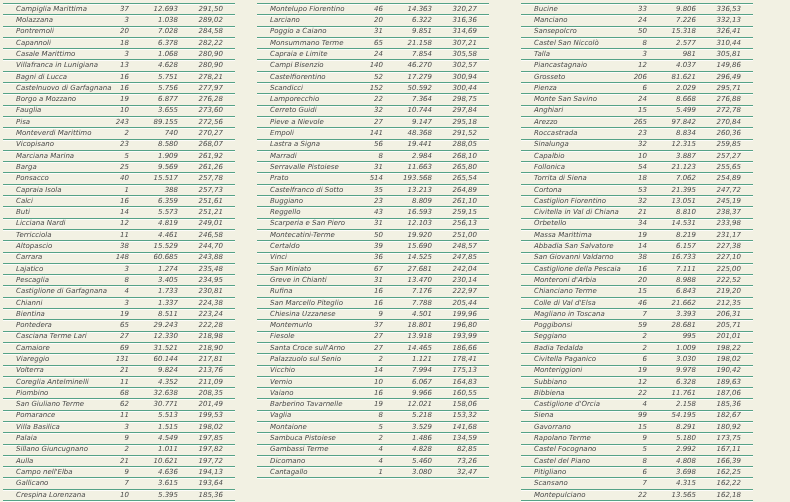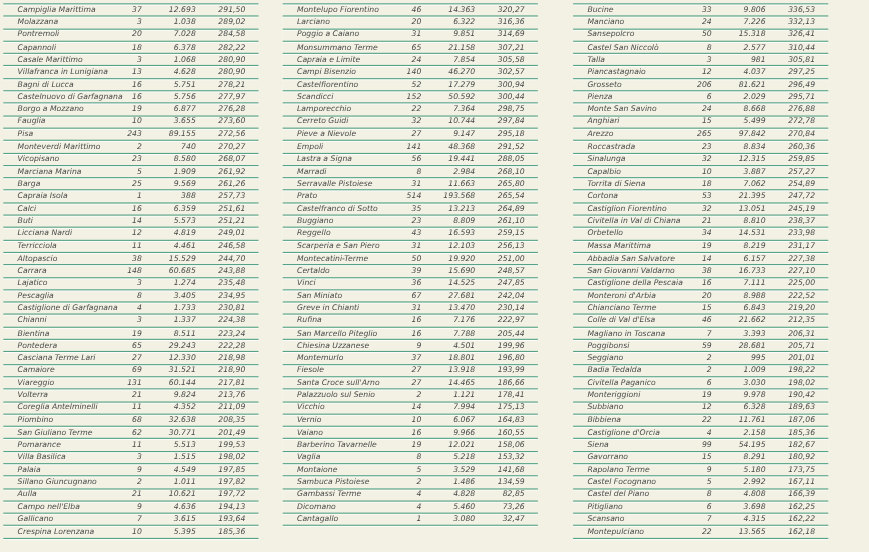--- a/index.html
+++ b/index.html
@@ -141,20 +141,26 @@
     <span class="cell num rate">261,92</span>
   </div>
 
   <div class="row">
     <span class="cell name">Barga</span>
     <span class="cell num cases">25</span>
     <span class="cell num pop">9.569</span>
     <span class="cell num rate">261,26</span>
   </div>
 
+  <div class="row">
+    <span class="cell name">Ponsacco</span>
+    <span class="cell num cases">40</span>
+    <span class="cell num pop">15.517</span>
+    <span class="cell num rate">257,78</span>
+  </div>
 
   <div class="row">
     <span class="cell name">Capraia Isola</span>
     <span class="cell num cases">1</span>
     <span class="cell num pop">388</span>
     <span class="cell num rate">257,73</span>
   </div>
 
   <div class="row">
     <span class="cell name">Calci</span>
@@ -684,21 +690,21 @@
     <span class="cell name">Talla</span>
     <span class="cell num cases">3</span>
     <span class="cell num pop">981</span>
     <span class="cell num rate">305,81</span>
   </div>
 
   <div class="row">
     <span class="cell name">Piancastagnaio</span>
     <span class="cell num cases">12</span>
     <span class="cell num pop">4.037</span>
-    <span class="cell num rate">297,25</span>
+    <span class="cell num rate">149,86</span>
   </div>
 
   <div class="row">
     <span class="cell name">Grosseto</span>
     <span class="cell num cases">206</span>
     <span class="cell num pop">81.621</span>
     <span class="cell num rate">296,49</span>
   </div>
 
   <div class="row">
@@ -743,20 +749,26 @@
     <span class="cell num rate">259,85</span>
   </div>
 
   <div class="row">
     <span class="cell name">Capalbio</span>
     <span class="cell num cases">10</span>
     <span class="cell num pop">3.887</span>
     <span class="cell num rate">257,27</span>
   </div>
 
+  <div class="row">
+    <span class="cell name">Follonica</span>
+    <span class="cell num cases">54</span>
+    <span class="cell num pop">21.123</span>
+    <span class="cell num rate">255,65</span>
+  </div>
 
   <div class="row">
     <span class="cell name">Torrita di Siena</span>
     <span class="cell num cases">18</span>
     <span class="cell num pop">7.062</span>
     <span class="cell num rate">254,89</span>
   </div>
 
   <div class="row">
     <span class="cell name">Cortona</span>

